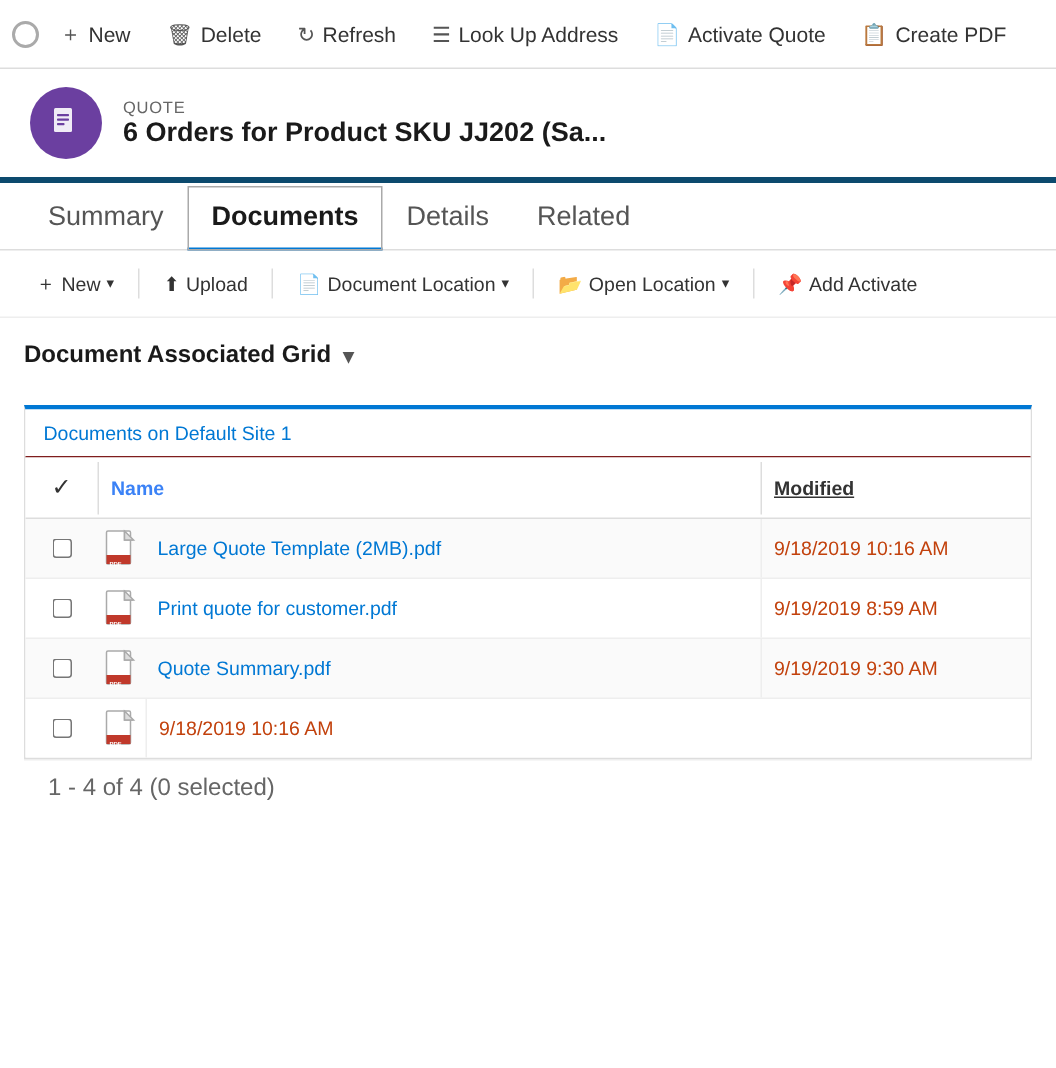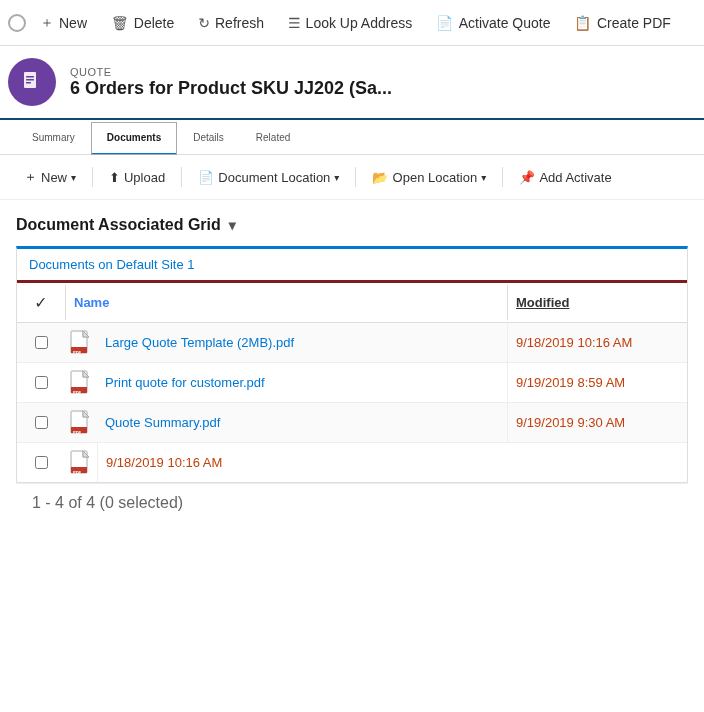--- a/index.html
+++ b/index.html
@@ -25,23 +25,23 @@
       font-size: 14px;
       color: #333;
       border-radius: 2px;
     }
     .toolbar-btn .icon { font-size: 14px; color: #555; }
 
     
     .record-header {
       display: flex;
       align-items: center;
-      padding: 12px 8px;
+      padding: 12px 20px;
       gap: 14px;
-      border-bottom: 2px solid #0c4a6e;
+      border-bottom: 4px solid #0c4a6e;
     }
     .record-avatar {
       width: 48px;
       height: 48px;
       border-radius: 50%;
       background: #6b3fa0;
       display: flex;
       align-items: center;
       justify-content: center;
       color: white;
@@ -55,21 +55,21 @@
     
     .tabs {
       display: flex;
       border-bottom: 1px solid #ddd;
       padding: 0 16px;
       margin-top: 2px;
     }
     .tab {
       padding: 10px 16px;
       cursor: pointer;
-      font-size: 10px;
+      font-size: 18px;
       color: #555;
       border-bottom: 2px solid transparent;
       margin-bottom: -1px;
     }
     .tab.active {
       color: #1a1a1a;
       border-bottom: 2px solid #0078d4;
       font-weight: 600;
       outline: 1px solid #aaa;
       outline-offset: -1px;
@@ -99,33 +99,33 @@
 
     
     .grid-section { padding: 16px; }
     .grid-header {
       display: flex;
       align-items: center;
       gap: 8px;
       font-size: 16px;
       font-weight: 600;
       color: #1a1a1a;
-      margin-bottom: 12px;
+      margin-bottom: 24px;
     }
     .grid-header .chevron { font-size: 14px; color: #555; cursor: pointer; }
     .doc-table-container {
       border: 1px solid #ddd;
       border-top: 3px solid #0078d4;
     }
     .doc-section-header {
       padding: 8px 12px;
       font-size: 13px;
       color: #0078d4;
       background: #fff;
-      border-bottom: 3px solid #7f1d1d;
+      border-bottom: 1px solid #7f1d1d;
       cursor: pointer;
     }
     .col-headers {
       display: flex;
       align-items: center;
       background: #fff;
       border-bottom: 1px solid #ddd;
       padding: 0;
     }
     .col-check {

